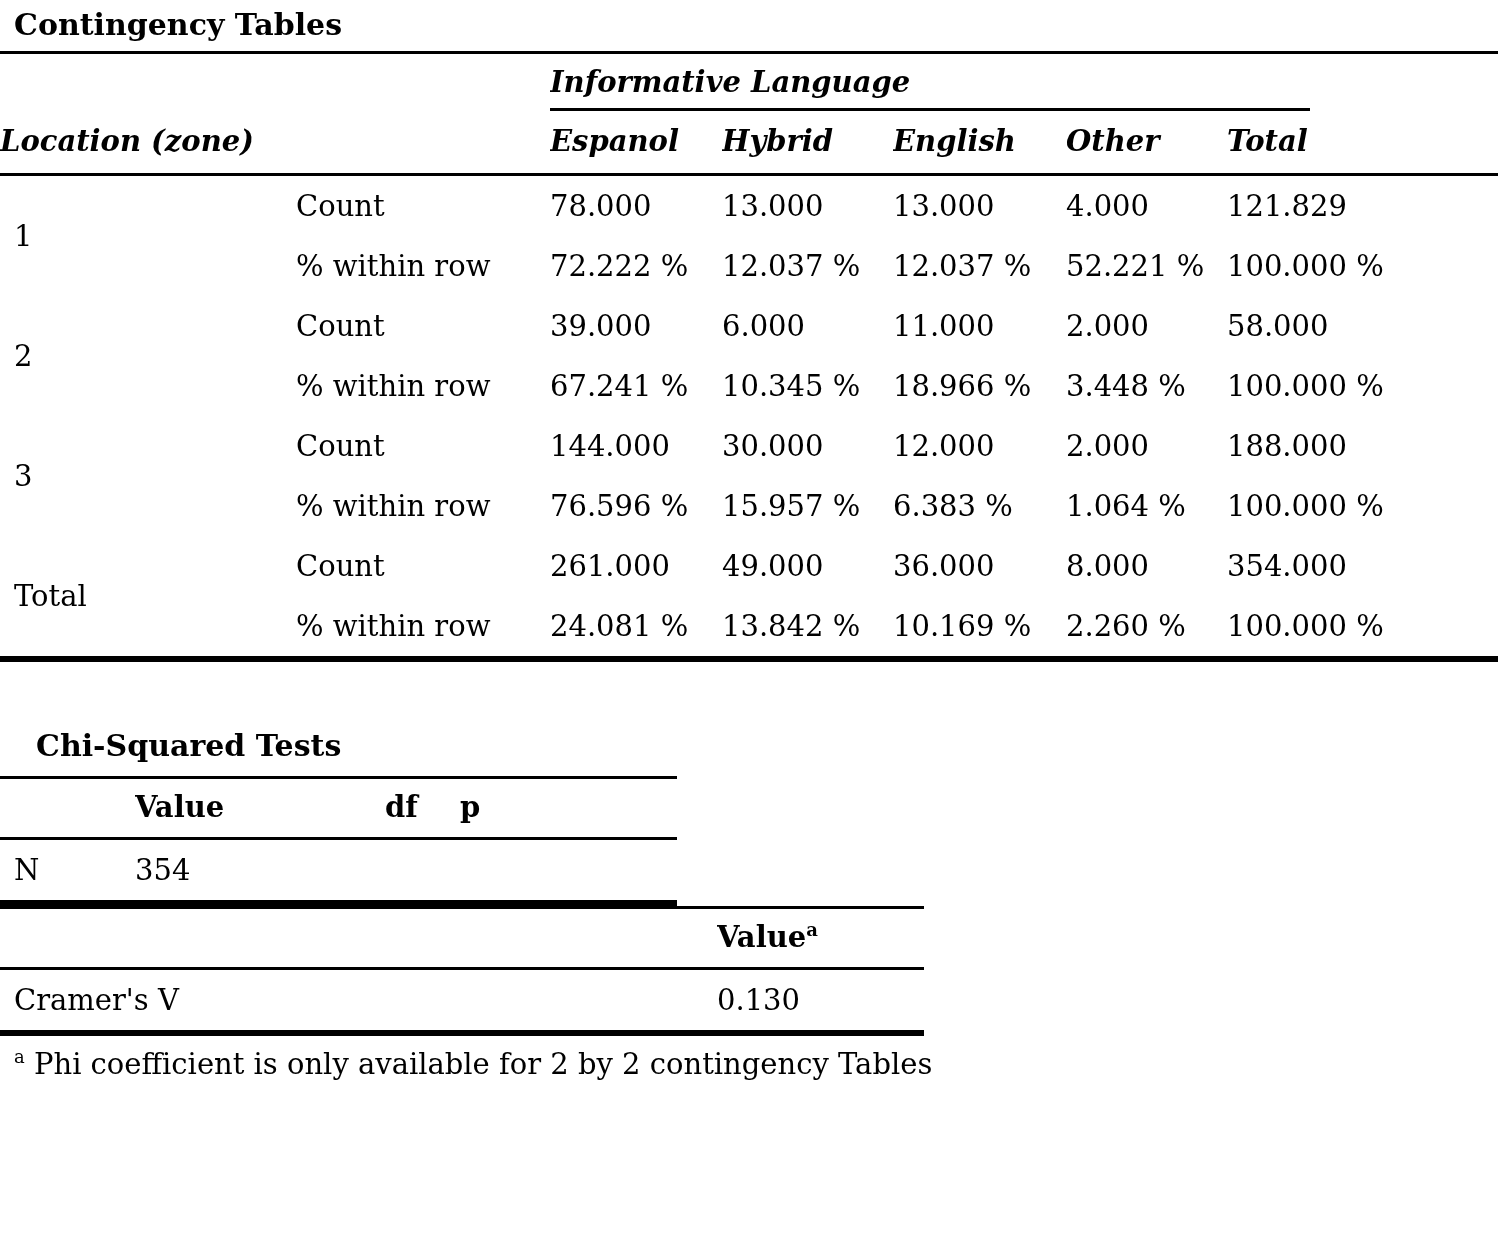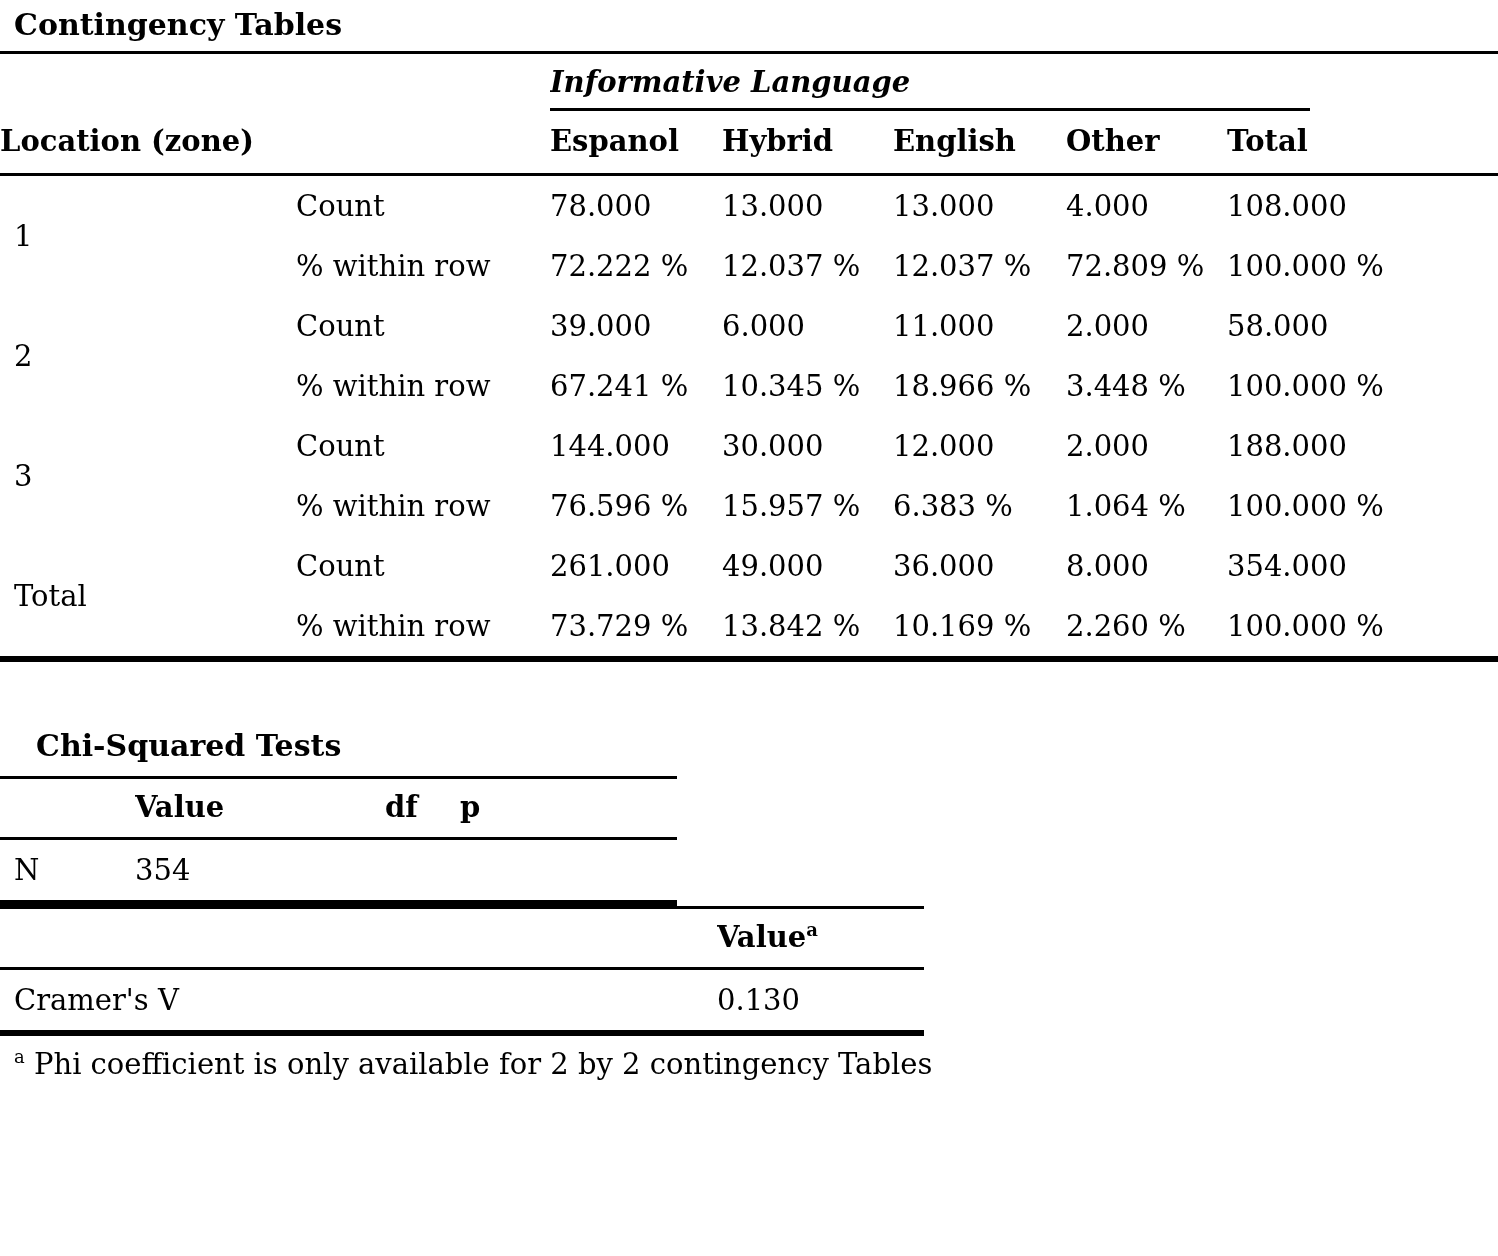--- a/index.html
+++ b/index.html
@@ -50,20 +50,21 @@
     width: 760px;
     border-bottom: 3px solid #000;
     padding: 10px 0 8px 0;
     font-weight: bold;
     font-style: italic;
   }
   .ct .header-row th {
     border-bottom: 3px solid #000;
     padding: 12px 0 14px 0;
     vertical-align: bottom;
+    font-style: italic;
   }
   .ct .header-row th.bold, .bold { font-weight: bold; }
   .ct tbody td { height: 60px; vertical-align: middle; }
   .pad-left { padding-left: 14px; }
   .zone-cell { vertical-align: middle; }
 
   
   .chi {
     width: 677px;
     border-top: 3px solid #000;
@@ -136,28 +137,28 @@
     </thead>
     <tbody>
 
       <tr>
         <td rowspan="2" class="zone-cell pad-left">1</td>
         <td>Count</td>
         <td>78.000</td>
         <td>13.000</td>
         <td>13.000</td>
         <td>4.000</td>
-        <td>108.000</td>
+        <td>121.829</td>
       </tr>
       <tr>
         <td>% within row</td>
         <td>72.222 %</td>
         <td>12.037 %</td>
         <td>12.037 %</td>
-        <td>72.809 %</td>
+        <td>52.221 %</td>
         <td>100.000 %</td>
       </tr>
 
       <tr>
         <td rowspan="2" class="zone-cell pad-left">2</td>
         <td>Count</td>
         <td>39.000</td>
         <td>6.000</td>
         <td>11.000</td>
         <td>2.000</td>
@@ -194,21 +195,21 @@
         <td rowspan="2" class="zone-cell pad-left">Total</td>
         <td>Count</td>
         <td>261.000</td>
         <td>49.000</td>
         <td>36.000</td>
         <td>8.000</td>
         <td>354.000</td>
       </tr>
       <tr>
         <td>% within row</td>
-        <td>73.729 %</td>
+        <td>24.081 %</td>
         <td>13.842 %</td>
         <td>10.169 %</td>
         <td>2.260 %</td>
         <td>100.000 %</td>
       </tr>
     </tbody>
   </table>
 
   <h2 class="section-title t2-title">Chi-Squared Tests</h2>
 

